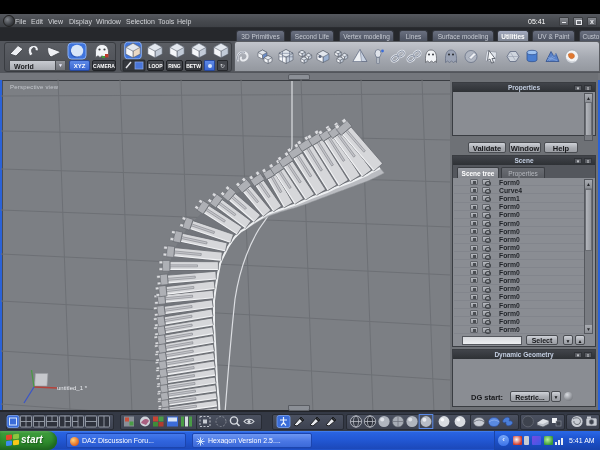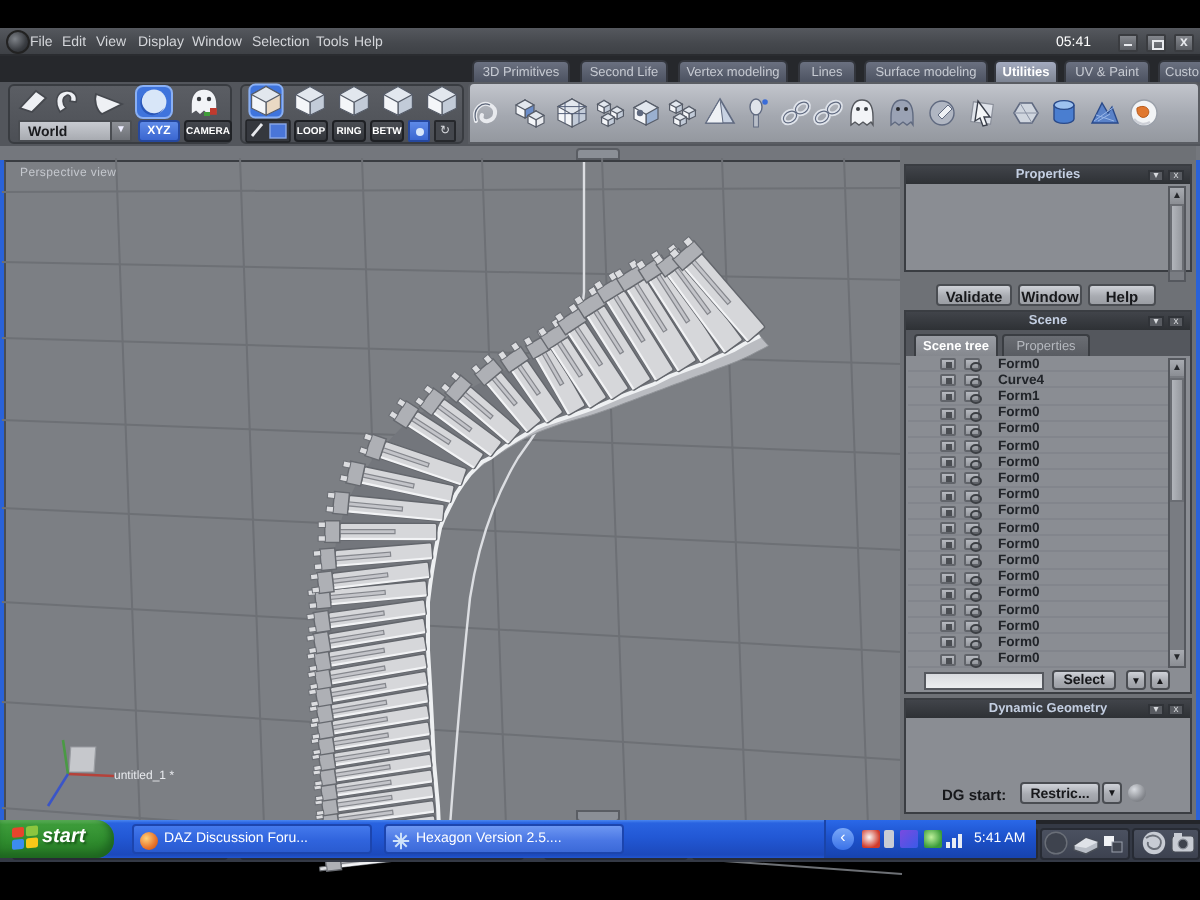--- a/index.html
+++ b/index.html
@@ -47,21 +47,21 @@
 .ric{position:absolute;top:1px;width:8px;height:6px;background:linear-gradient(#b7bac0,#94979d);border:1px solid #61646a;border-radius:1px}
 .r1{left:16px}.r2{left:28px}
 .r2::after{content:"";position:absolute;left:1.5px;top:1px;width:4px;height:3px;border:1px solid #3c3f44;border-radius:50%}
 .r1::after{content:"";position:absolute;left:2px;top:1px;width:3px;height:3px;background:#4a4d52}
 .rlab{position:absolute;left:45px;top:0.5px;color:#212429;font-size:6.8px;font-weight:bold}
 
 #bstrip{left:0;top:410px;width:600px;height:2px;background:#23252a}
 #btlb{left:0;top:412px;width:600px;height:19px;background:#343945}
 .bgrp{position:absolute;top:1.5px;height:16px;background:linear-gradient(#4b5160,#3d4250);border:1px solid #272b34;border-radius:2px}
 
-#task{left:0;top:410px;width:518px;height:19px;background:linear-gradient(#4a86f0 0%,#2963e0 8%,#2258d5 45%,#1c49bb 92%,#2256d0 100%)}
+#task{left:0;top:431px;width:600px;height:19px;background:linear-gradient(#4a86f0 0%,#2963e0 8%,#2258d5 45%,#1c49bb 92%,#2256d0 100%)}
 #start{position:absolute;left:0;top:0;width:57px;height:19px;border-radius:0 9px 9px 0;background:linear-gradient(#61b45e 0%,#3d9c3a 12%,#2f8c2e 55%,#257423 100%);box-shadow:inset -2px -2px 4px #1d6420}
 #start .st{position:absolute;left:21px;top:3px;color:#fff;font-size:10px;font-weight:bold;font-style:italic;text-shadow:1px 1px 1px #1a5c1a}
 .tkb{position:absolute;top:2px;height:15px;border-radius:2px;border:1px solid #1c45ae;color:#fff;font-size:7px}
 .tkb .ti{position:absolute;left:3px;top:2.5px;width:9px;height:9px;border-radius:2px}
 .tkb .tt{position:absolute;left:15px;top:3px;white-space:nowrap;overflow:hidden}
 #tray{position:absolute;right:0;top:0;width:106px;height:19px;background:linear-gradient(#2a68e8 0%,#1d52cc 45%,#1744b0 95%);border-left:1px solid #1a44a8}
 .tic{position:absolute;top:5px;width:9px;height:9px;border-radius:1px}
 svg{position:absolute;overflow:visible}
 </style></head><body>
 <div id="scr">

